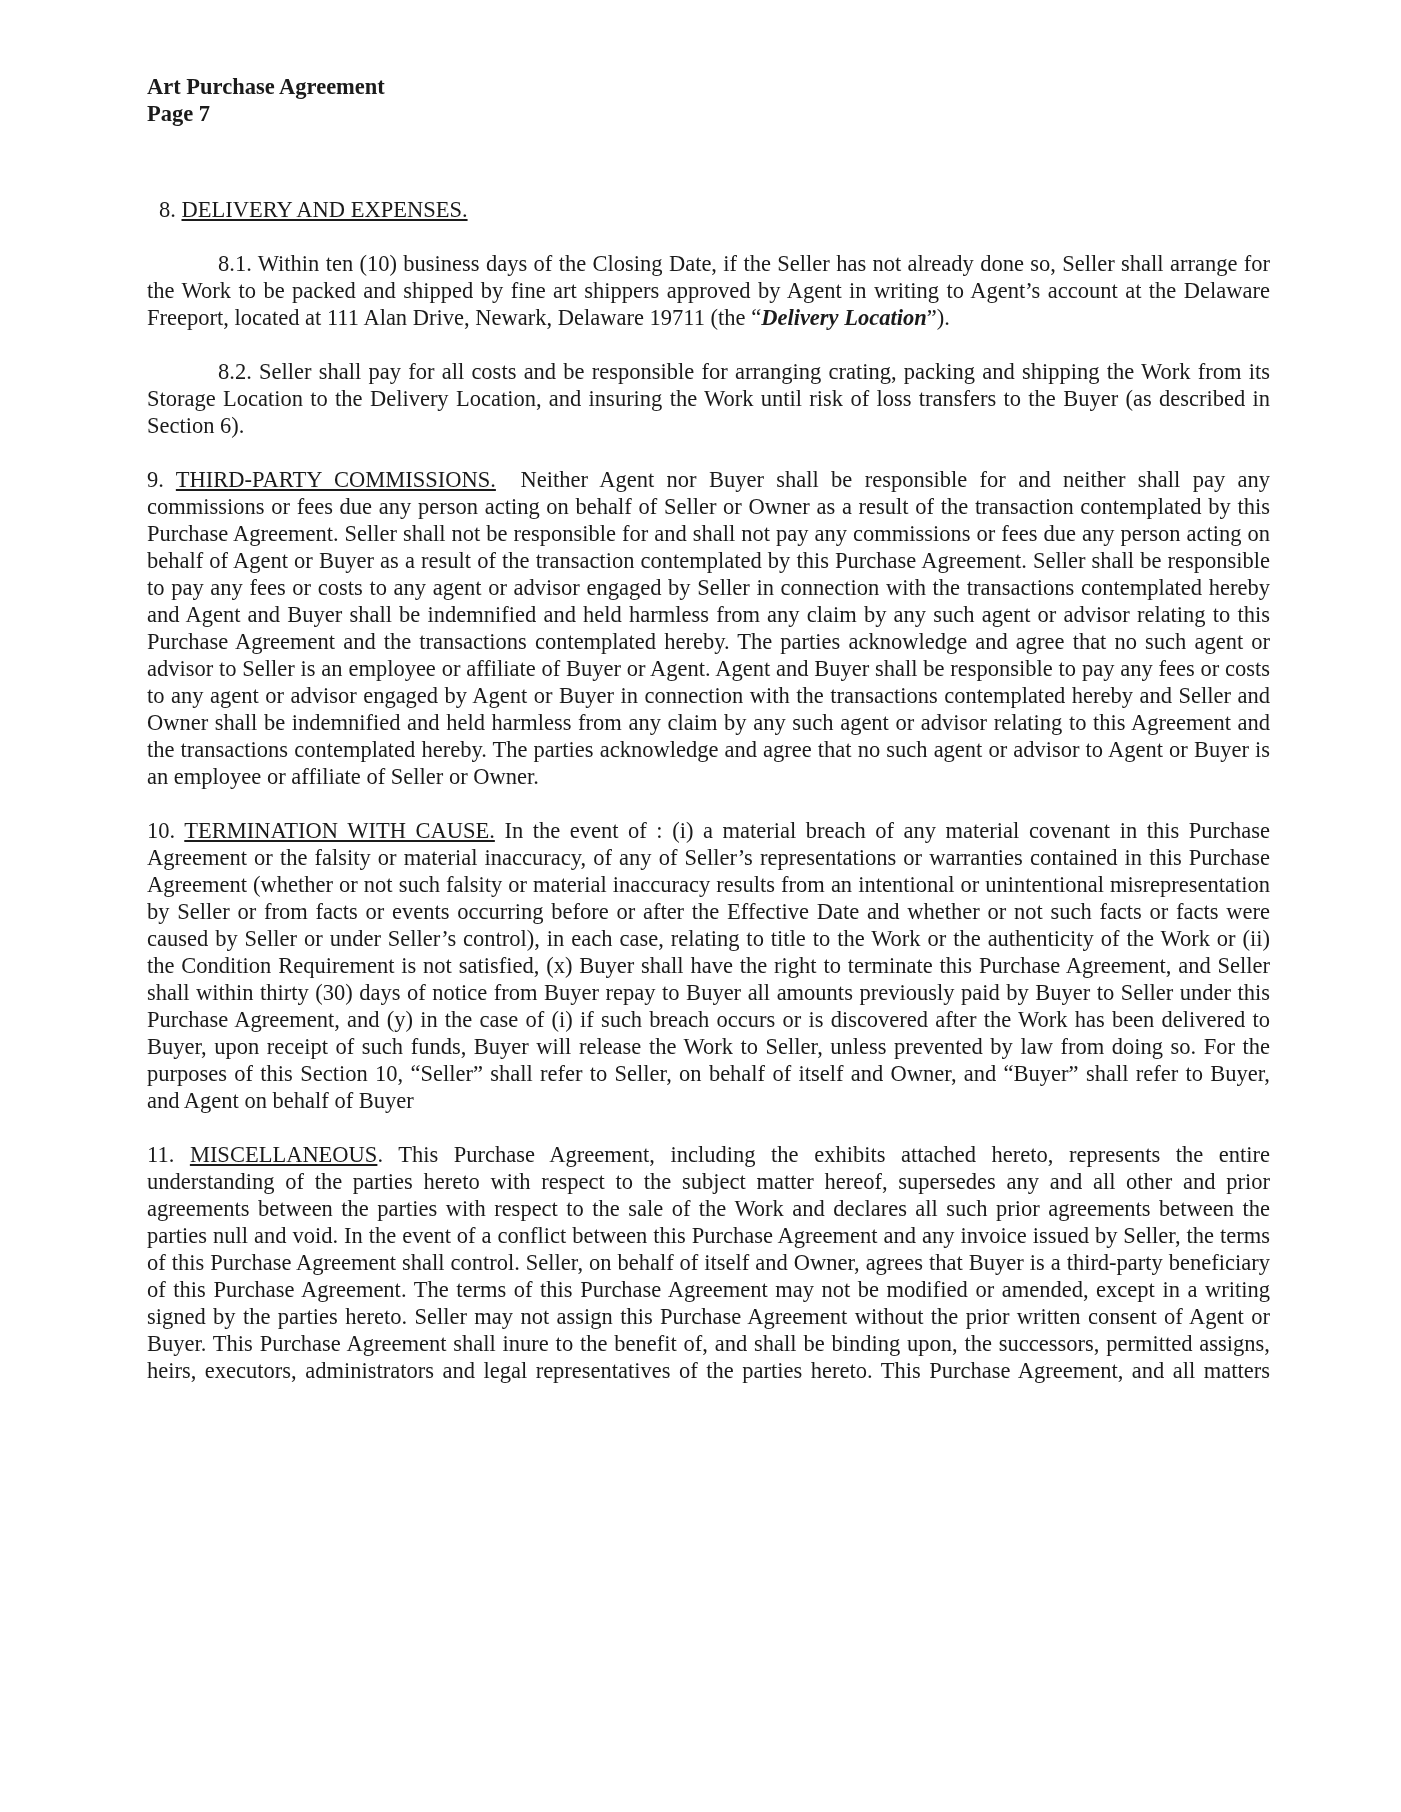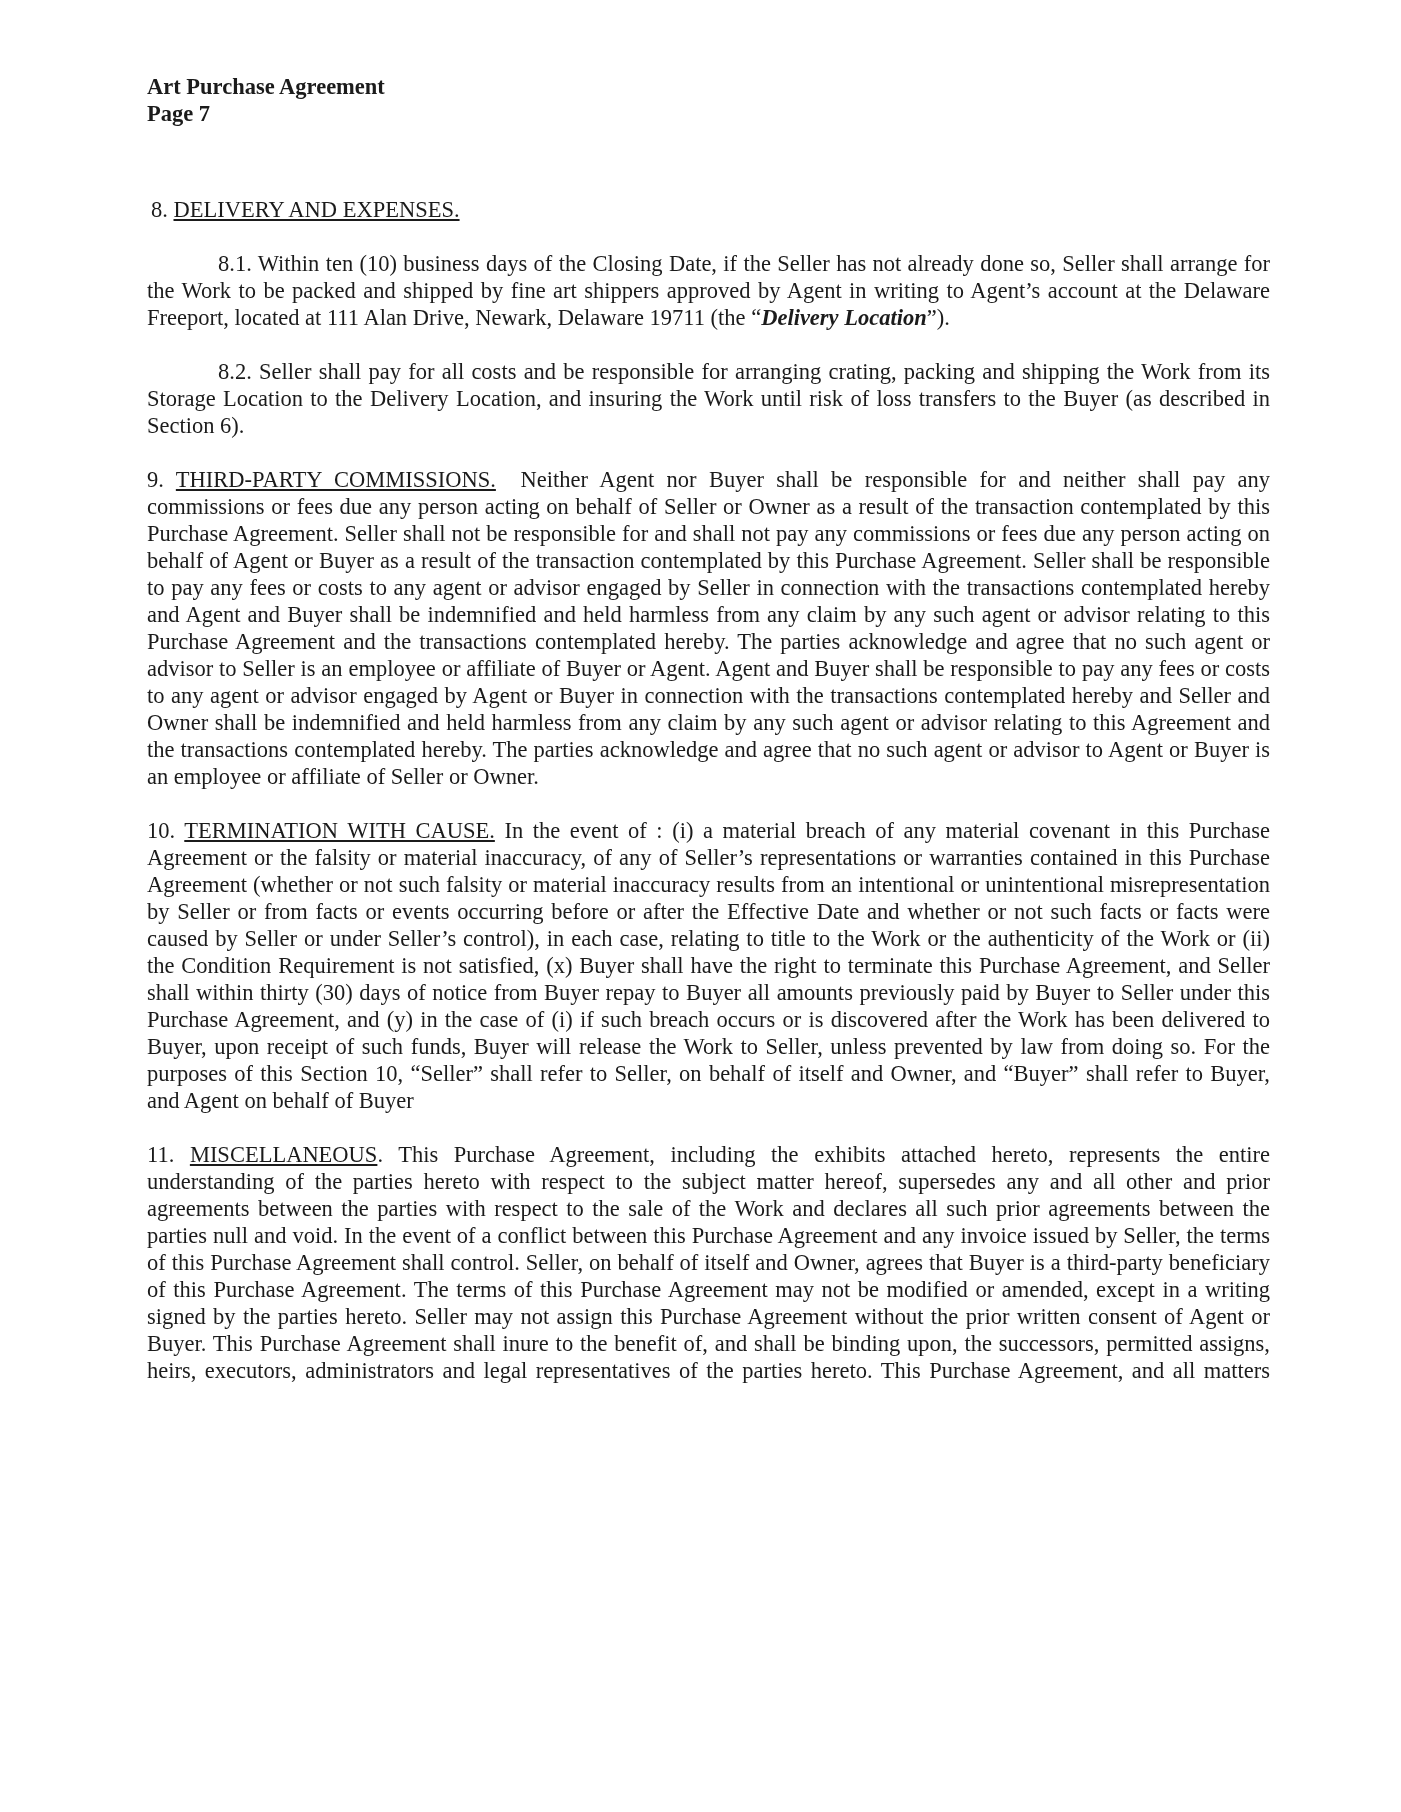--- a/index.html
+++ b/index.html
@@ -19,21 +19,21 @@
     line-height: 27px;
     color: #1b1b1b;
   }
   .doc-header {
     font-weight: bold;
   }
   .doc-header .header-line {
     line-height: 27px;
   }
   .section-heading {
-    margin: 69px 0 0 4px;
+    margin: 69px 0 0 12px;
   }
   .para {
     margin: 27px 0 0 0;
     text-align: justify;
   }
   .para.indented {
     text-indent: 71px;
   }
   .u {
     text-decoration: underline;

